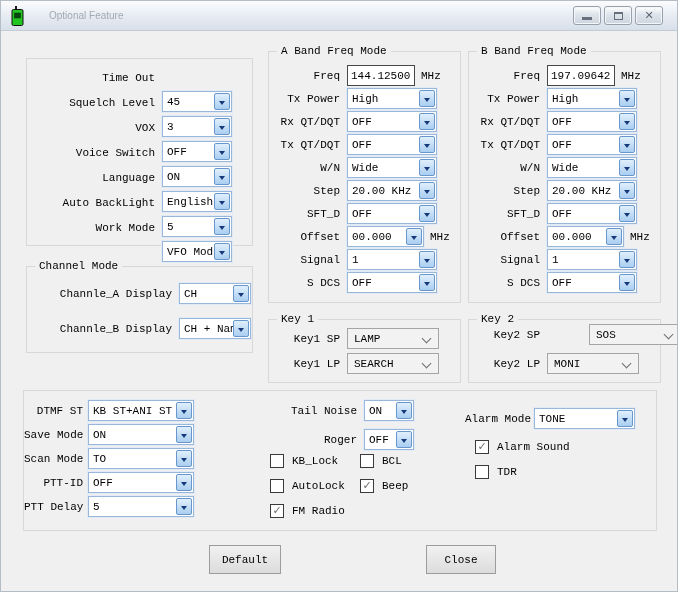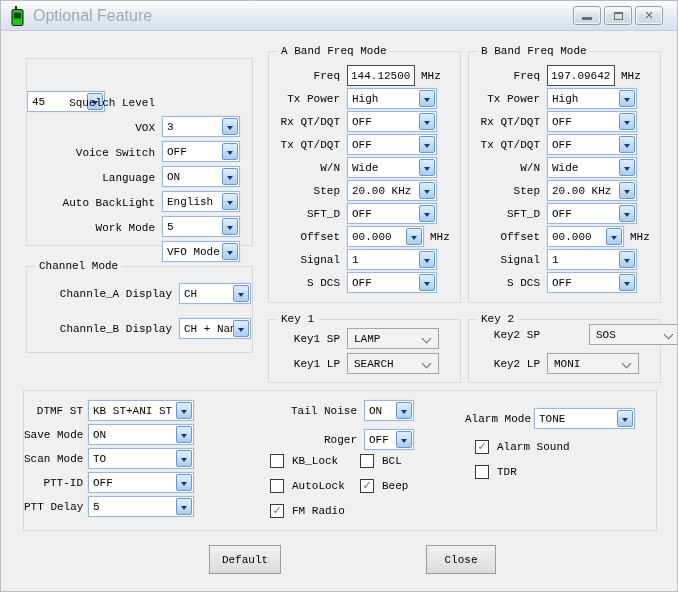--- a/index.html
+++ b/index.html
@@ -5,21 +5,21 @@
   * { box-sizing: border-box; margin: 0; padding: 0; }
   html,body { width:678px; height:592px; }
   body { font-family: "Liberation Mono", "DejaVu Sans Mono", monospace; font-size:11px; color:#000; }
   .window { position:relative; width:678px; height:592px; background:#f0f0f0; border:1px solid #b4bcc5; overflow:hidden; }
 
   
   .titlebar { position:absolute; left:0; top:0; width:100%; height:30px;
     background:linear-gradient(180deg,#fbfcfe 0%,#e9eef4 45%,#d7dfe9 100%);
     border-bottom:1px solid #c3cbd5; display:flex; align-items:center; }
   .app-icon { margin-left:9px; width:15px; height:20px; }
-  .win-title { margin-left:8px; font-family:"Liberation Sans",sans-serif; font-size:16px; color:#a3a9b1; }
+  .win-title { margin-left:24px; font-family:"Liberation Sans",sans-serif; font-size:10px; color:#a3a9b1; }
   .winbtns { position:absolute; right:14px; top:5px; display:flex; gap:3px; }
   .winbtn { width:28px; height:19px; border:1px solid #97a0ab; border-radius:3px;
     background:linear-gradient(#ffffff,#dde3ea 45%,#cdd5df); box-shadow:inset 0 0 0 1px #f4f7fa;
     display:flex; align-items:center; justify-content:center; }
   .ic-min { width:10px; height:3px; background:#67707a; margin-top:6px; }
   .ic-max { width:9px; height:8px; border:1px solid #67707a; border-top-width:2px; background:transparent; }
   .ic-close { font-family:"DejaVu Sans",sans-serif; font-size:11px; font-weight:bold; color:#5f6770; line-height:1; }
 
   
   .grp { position:absolute; border:1px solid #d8d8d8; }
@@ -47,21 +47,21 @@
   .tbox { height:21px; background:#fff; border:1px solid #474747; padding:4px 2px 0 3px; white-space:nowrap; overflow:hidden; flex:none; }
   .unit { margin-left:6px; white-space:nowrap; }
 
   
   .cbrow { position:absolute; display:flex; align-items:center; height:15px; }
   .cb { width:14px; height:14px; background:#fff; border:1px solid #3a3a3a; flex:none;
     font-family:"DejaVu Sans",sans-serif; font-size:11px; font-weight:bold; color:#6b6b6b; line-height:12px; text-align:center; }
   .cblab { margin-left:8px; white-space:nowrap; }
 
   
-  .g1 .lab { width:135px; } .g1 .combo { width:78px;margin-top:48px; }
+  .g1 .lab { width:135px; } .g1 .combo { width:70px;margin-top:48px; }
   .g2 .lab { width:125px;margin-left:27px; } .g2 .combo { width:72px; }
   .gb .lab { width:78px; }  .gb .combo { width:90px; }
   .gk .lab { width:78px; }  .gk .ncombo { width:92px; }
   .gml .lab { width:64px; padding-right:5px; } .gml .combo { width:106px; }
   .gmm .lab { width:100px; } .gmm .combo { width:50px; }
 
   .pushbtn { position:absolute; background:linear-gradient(#f1f1f1,#dcdcdc); border:1px solid #9c9c9c;
     display:flex; align-items:center; justify-content:center; }
 </style>
 </head>
@@ -84,20 +84,21 @@
           <span class="ic-max"></span>
         </div>
       <div class="winbtn">
           <span class="ic-close">✕</span>
         </div>
     </div>
   </div>
 
   <div class="grp g1" style="left:25px; top:57px; width:227px; height:188px;">
     <div class="row" style="top:8px;">
+        <span class="lab">Time Out</span>
       <div class="combo">
           <span class="val">45</span>
           <span class="cbtn">
             <i class="arr"></i>
           </span>
         </div>
       </div>
     <div class="row" style="top:33px;">
         <span class="lab">Squelch Level</span>
       <div class="combo">

